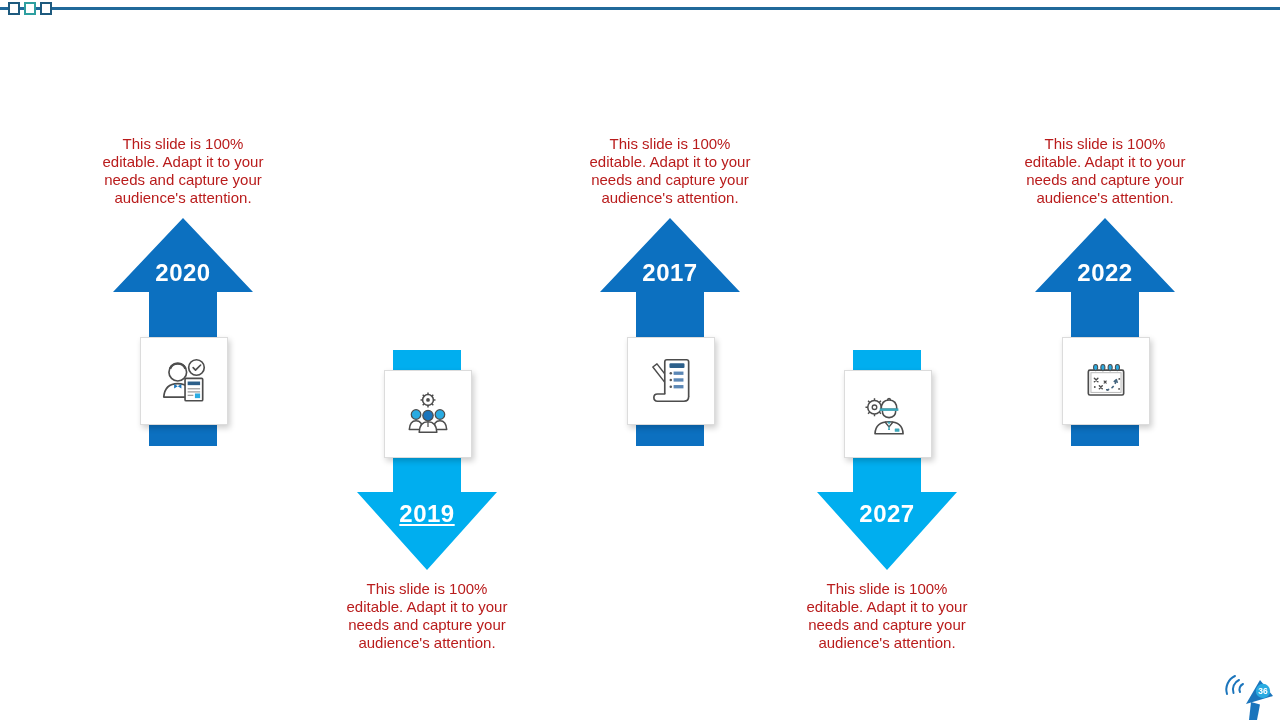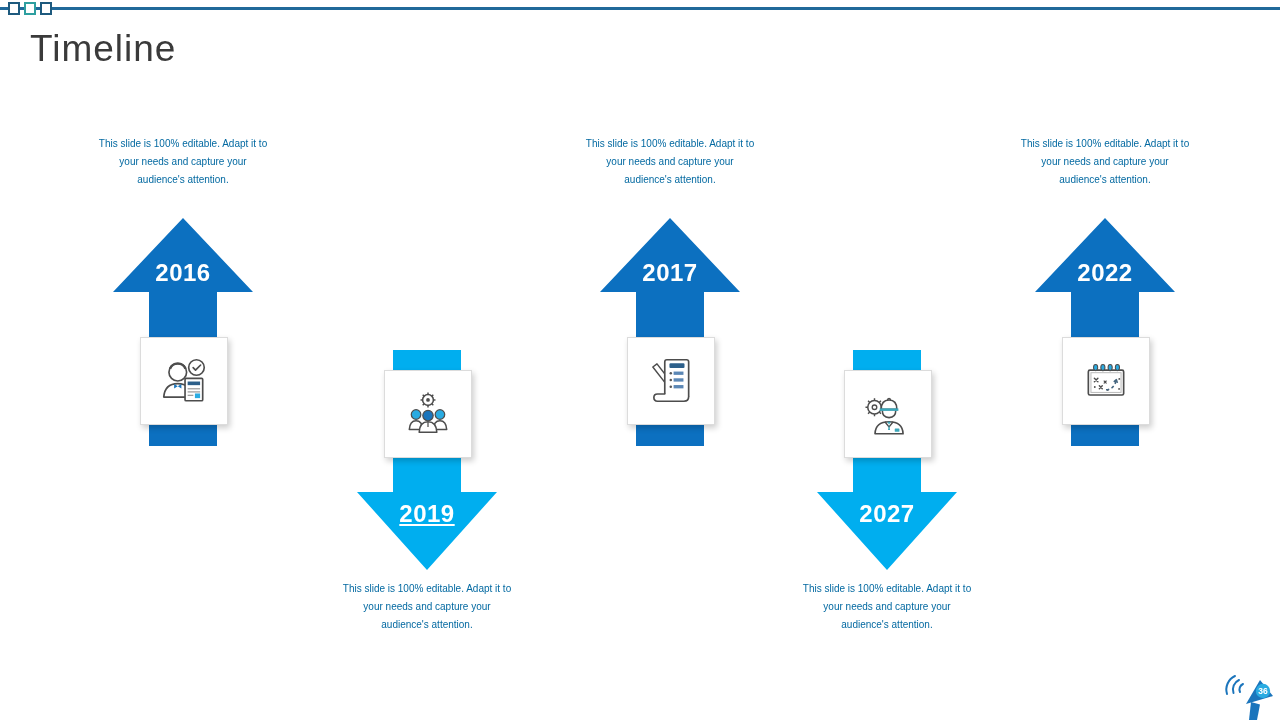--- a/index.html
+++ b/index.html
@@ -6,21 +6,21 @@
   .slide{position:relative;width:1280px;height:720px;background:#ffffff;overflow:hidden;
          font-family:"Liberation Sans", sans-serif;}
   
   .top-line{position:absolute;left:0;top:7px;width:1280px;height:3px;background:#20699A;}
   .top-sq{position:absolute;top:2px;width:8px;height:9px;background:#fff;border:2px solid #1E5A7E;z-index:2;}
   .sq1{left:8px;}
   .sq2{left:24px;border-color:#2E9FA0;}
   .sq3{left:40px;}
   .title{position:absolute;left:30px;top:28px;font-size:37px;color:#3A3A3A;font-weight:400;letter-spacing:1px;}
   
-  .desc{position:absolute;width:174px;font-size:10px;line-height:18px;color:#0369a1;text-align:center;}
+  .desc{position:absolute;width:174px;font-size:15px;line-height:18px;color:#b91c1c;text-align:center;}
   .arrow{position:absolute;z-index:1;}
   .year{position:absolute;width:140px;text-align:center;color:#ffffff;font-size:24px;font-weight:bold;
         letter-spacing:0.5px;z-index:3;}
   .card{position:absolute;width:86px;height:86px;background:#ffffff;border:1px solid #DCDCDC;
         box-shadow:2px 3px 6px rgba(0,0,0,0.20);display:flex;align-items:center;justify-content:center;z-index:2;}
   .card svg{width:54px;height:54px;}
   
   .c1 .desc{left:96px;top:135px;}  .c1 .arrow{left:113px;top:218px;} .c1 .year{left:113px;top:259px;} .c1 .card{left:140px;top:337px;}
   .c3 .desc{left:583px;top:135px;} .c3 .arrow{left:600px;top:218px;} .c3 .year{left:600px;top:259px;} .c3 .card{left:627px;top:337px;}
   .c5 .desc{left:1018px;top:135px;}.c5 .arrow{left:1035px;top:218px;}.c5 .year{left:1035px;top:259px;}.c5 .card{left:1062px;top:337px;}
@@ -31,28 +31,27 @@
 </head>
 <body>
 
 <div class="slide">
 
   <div class="top-line"></div>
   <div class="top-sq sq1"></div>
   <div class="top-sq sq2"></div>
   <div class="top-sq sq3"></div>
 
-  <div class="title">Timeline</div>
 
   <div class="c1">
     <div class="desc">This slide is 100% editable. Adapt it to your needs and capture your audience's attention.</div>
     <svg class="arrow" width="140" height="228" viewBox="0 0 140 228">
       <polygon points="70,0 140,74 104,74 104,228 36,228 36,74 0,74" fill="#0C70C0"></polygon>
     </svg>
-    <div class="year">2016</div>
+    <div class="year">2020</div>
     <div class="card">
       <svg viewBox="0 0 52 52">
         <circle cx="38" cy="13" r="7.5" fill="none" stroke="#4d4d4d" stroke-width="1.6"></circle>
         <path d="M34.8 13.2 l2.3 2.3 L42 10.6" fill="none" stroke="#4d4d4d" stroke-width="1.6" stroke-linecap="round" stroke-linejoin="round"></path>
         <circle cx="20" cy="17.5" r="8.5" fill="#fff" stroke="#4d4d4d" stroke-width="1.6"></circle>
         <path d="M12.6 14.2 Q14.5 9.2 20 9.2 Q25.5 9.2 27.4 14.2" fill="none" stroke="#4d4d4d" stroke-width="2.2"></path>
         <path d="M6.5 41.5 Q7.5 28.5 20 28.5 Q32.5 28.5 33.5 41.5 Z" fill="#fff" stroke="#4d4d4d" stroke-width="1.6" stroke-linejoin="round"></path>
         <path d="M16.5 28.8 L20 31 L16.5 33.2 Z M23.5 28.8 L20 31 L23.5 33.2 Z" fill="#1B75BC"></path>
         <rect x="27" y="23.5" width="17" height="21.5" rx="1" fill="#fff" stroke="#4d4d4d" stroke-width="1.6"></rect>
         <rect x="29.5" y="26.5" width="12" height="3.5" fill="#2C5F8A"></rect>

